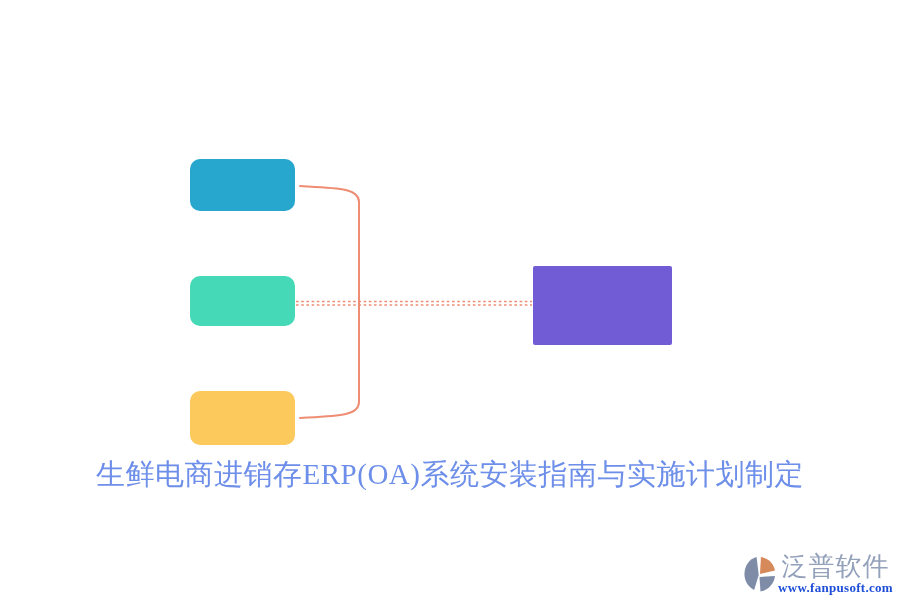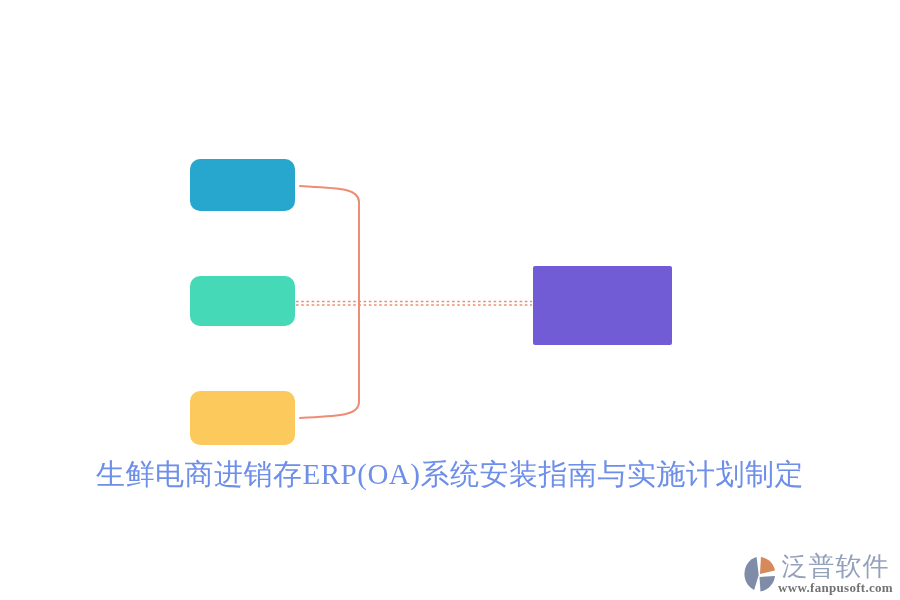--- a/index.html
+++ b/index.html
@@ -101,17 +101,17 @@
   <div class="diagram-title" style="color: rgb(109, 142, 233);">生鲜电商进销存ERP(OA)系统安装指南与实施计划制定</div>
 
   <div class="watermark">
     <svg class="watermark-icon" viewBox="0 0 34 38">
       <path d="M14 1.5 C6.5 3.5 1.5 10.5 1.5 19 C1.5 26.5 5.5 32.5 11.5 35.5 L16.2 20 Z" fill="#7e8ca8"></path>
       <path d="M18.5 1.5 C26 2.5 31.5 8 33 15.5 L17.5 19 Z" fill="#d6895b"></path>
       <path d="M33 21 C32 29 26 35.5 18 37 L17 22 Z" fill="#7e8ca8"></path>
     </svg>
     <div class="watermark-text">
       <div class="watermark-brand" style="color: rgb(148, 161, 187);">泛普软件</div>
-      <div class="watermark-url" style="color: #737373;">www.fanpusoft.com</div>
+      <div class="watermark-url" style="color: #1d4ed8;">www.fanpusoft.com</div>
     </div>
   </div>
 
 </div>
 
 </body></html>

